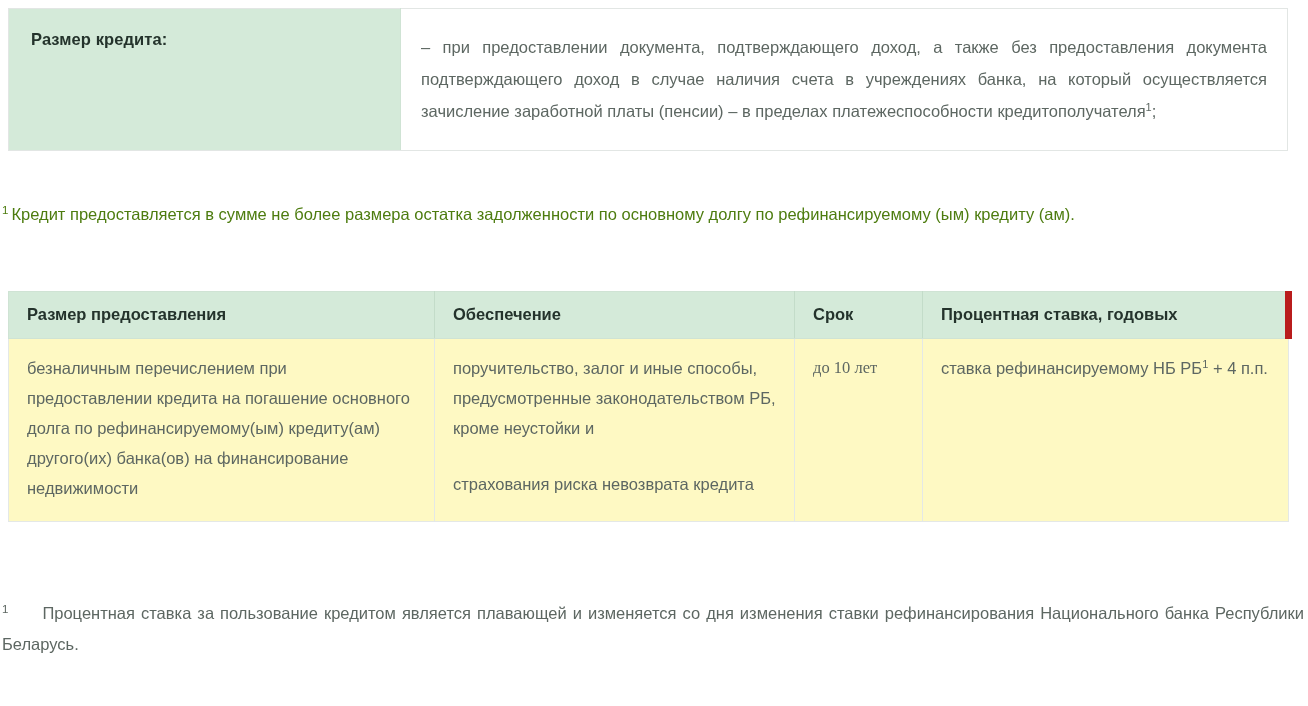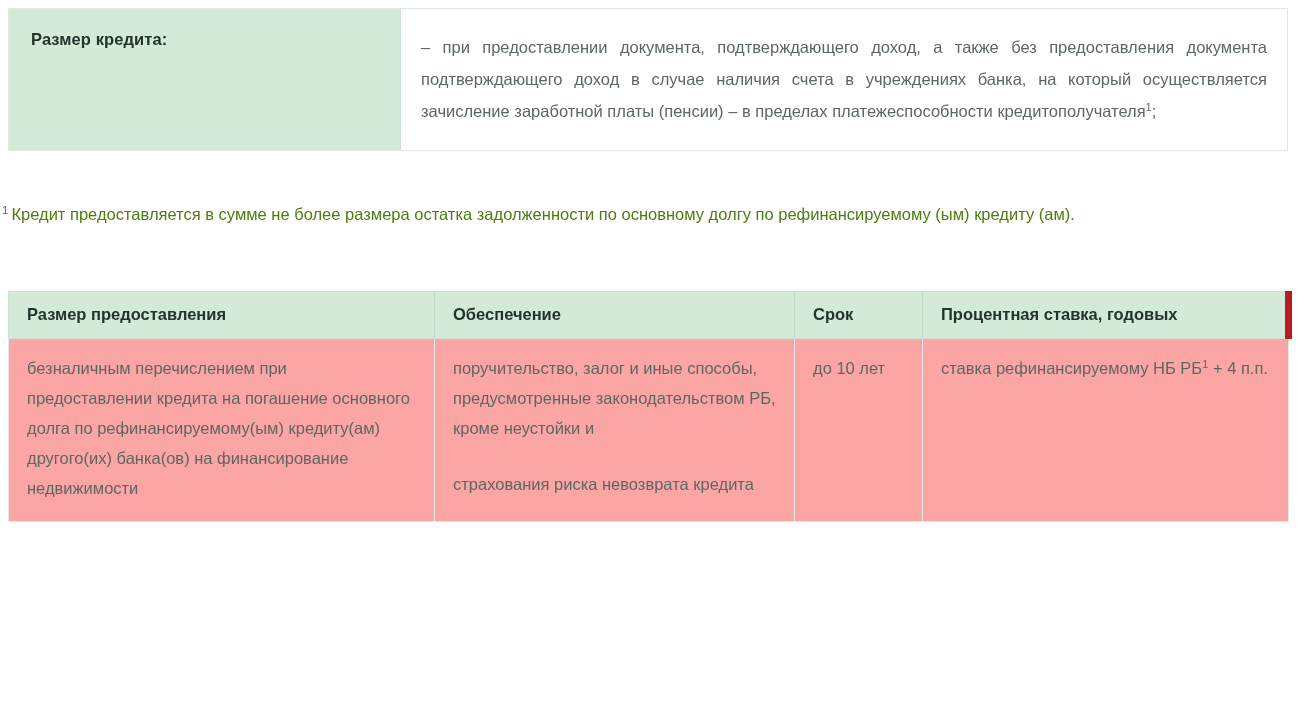--- a/index.html
+++ b/index.html
@@ -117,40 +117,40 @@
     white-space: nowrap;
   }
   .table-conditions thead th:first-child {
     border-left: 1px solid #cfe3d4;
   }
   .table-conditions thead th:last-child {
     border-right: 7px solid #b91c1c;
   }
 
   .table-conditions tbody td {
-    background: #fca5a5;
+    background: #fef9c3;
     vertical-align: top;
     font-size: 16.5px;
     line-height: 1.82;
     color: #5d6762;
     padding: 14px 18px 18px 18px;
     border: 1px solid #e4e8e6;
   }
   .table-conditions tbody td p {
     margin: 0;
   }
   .table-conditions tbody td p + p {
     margin-top: 26px;
   }
   .table-conditions tbody td sup {
     font-size: 11px;
     line-height: 0;
     vertical-align: super;
   }
-  .cell-term { white-space: nowrap; }
+  .cell-term { white-space: nowrap; font-family: Liberation Serif, serif; }
 
   
   .footnote-rate {
     position: absolute;
     left: 2px;
     top: 598px;
     width: 1302px;
     font-size: 16.5px;
     line-height: 1.9;
     color: #5d6762;
@@ -214,14 +214,15 @@
         <td class="cell-term">
           <p>до 10 лет</p>
         </td>
         <td class="cell-rate">
           <p><span>ставка рефинансируемому НБ РБ</span><sup>1</sup><span> + 4 п.п.</span></p>
         </td>
       </tr>
     </tbody>
   </table>
 
+  <div class="footnote-rate"><span class="fn-marker">1</span><span class="fn-indent"></span><span>Процентная ставка за пользование кредитом является плавающей и изменяется со дня изменения ставки рефинансирования Национального банка Республики Беларусь.</span></div>
 
 </div>
 
 </body></html>

